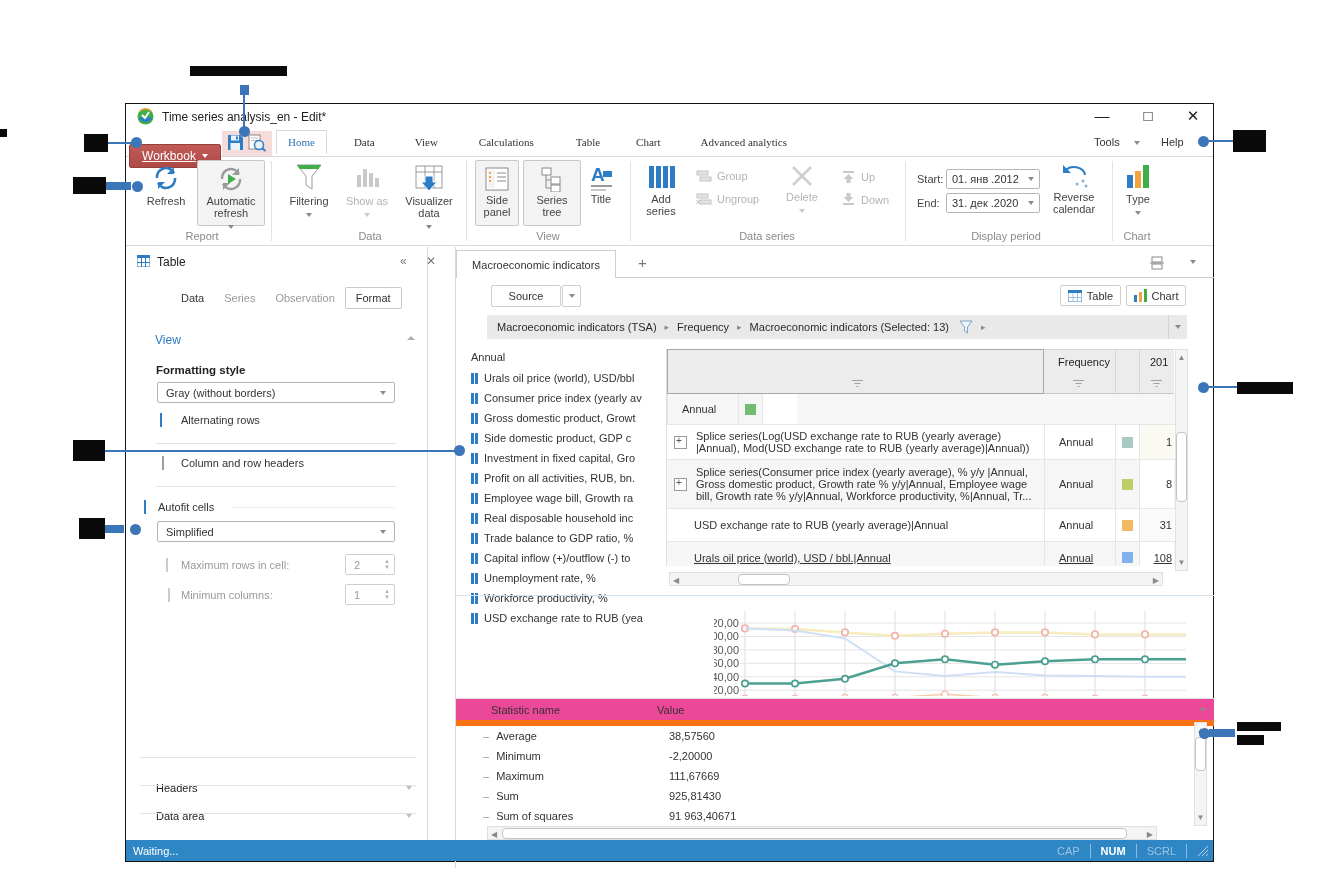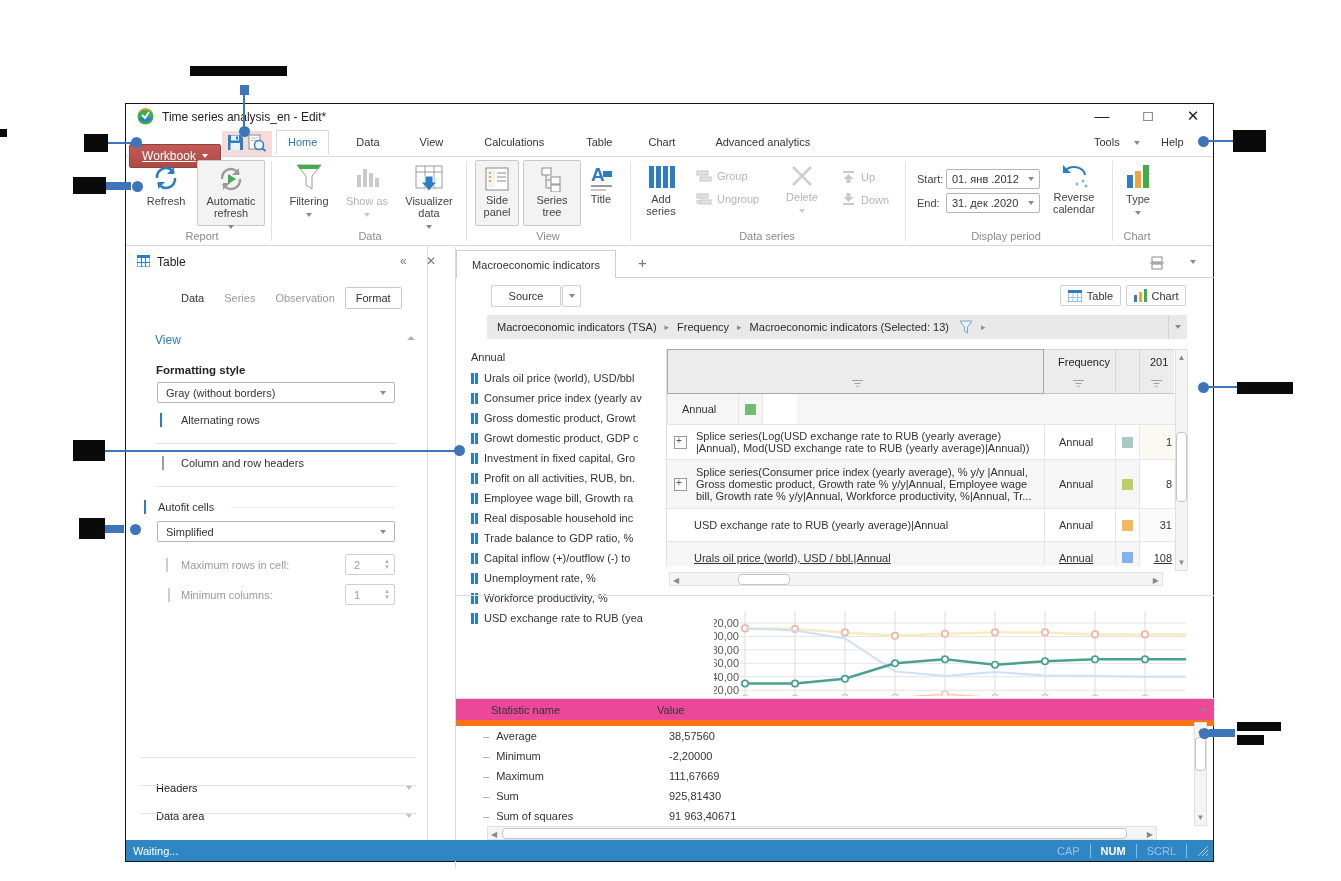--- a/index.html
+++ b/index.html
@@ -8,21 +8,21 @@
   .abs{position:absolute;}
   .win{border:1px solid #141414;background:#fff;box-sizing:border-box;}
   
   .blackbox{background:#0a0a0a;}
   .bdot{width:11px;height:11px;border-radius:50%;background:#3d76b8;}
   .bline{background:#3d76b8;}
   
   .titlebar{display:flex;align-items:center;}
   .wbtn{color:#222;font-size:15px;text-align:center;cursor:default;}
   
-  .menu-tab{display:inline-block;padding:6px 12px;color:#333;}
+  .menu-tab{display:inline-block;padding:6px 12px;color:#333;font-family:Liberation Serif, serif;}
   .menu-tab.active{color:#2e74b5;background:#fff;border:1px solid #d9d9d9;border-bottom:none;padding:5px 11px 6px;}
   .redbtn{background:linear-gradient(#c25b57,#ad4a46);color:#fff;border:1px solid #96403d;
           border-radius:2px;display:flex;align-items:center;justify-content:center;gap:6px;font-size:12px;}
   
   .rlabel{color:#8a8a8a;text-align:center;}
   .rbtn-label{text-align:center;color:#444;line-height:12px;}
   .rbtn-label.dis{color:#b4b4b4;}
   .rtoggle{border:1px solid #c9c9c9;background:#f3f3f3;border-radius:2px;box-sizing:border-box;}
   .vsep{width:1px;background:#e2e2e2;}
   .caret{display:inline-block;width:0;height:0;border-left:3.5px solid transparent;border-right:3.5px solid transparent;border-top:4px solid #8a8a8a;}
@@ -480,21 +480,21 @@
         <div class="slist-item">
             <span class="sbar"></span>
             <span>Consumer price index (yearly av</span>
           </div>
         <div class="slist-item">
             <span class="sbar"></span>
             <span>Gross domestic product, Growt</span>
           </div>
         <div class="slist-item">
             <span class="sbar"></span>
-            <span>Growt domestic product, GDP c</span>
+            <span>Side domestic product, GDP c</span>
           </div>
         <div class="slist-item">
             <span class="sbar"></span>
             <span>Investment in fixed capital, Gro</span>
           </div>
         <div class="slist-item">
             <span class="sbar"></span>
             <span>Profit on all activities, RUB, bn.</span>
           </div>
         <div class="slist-item">

